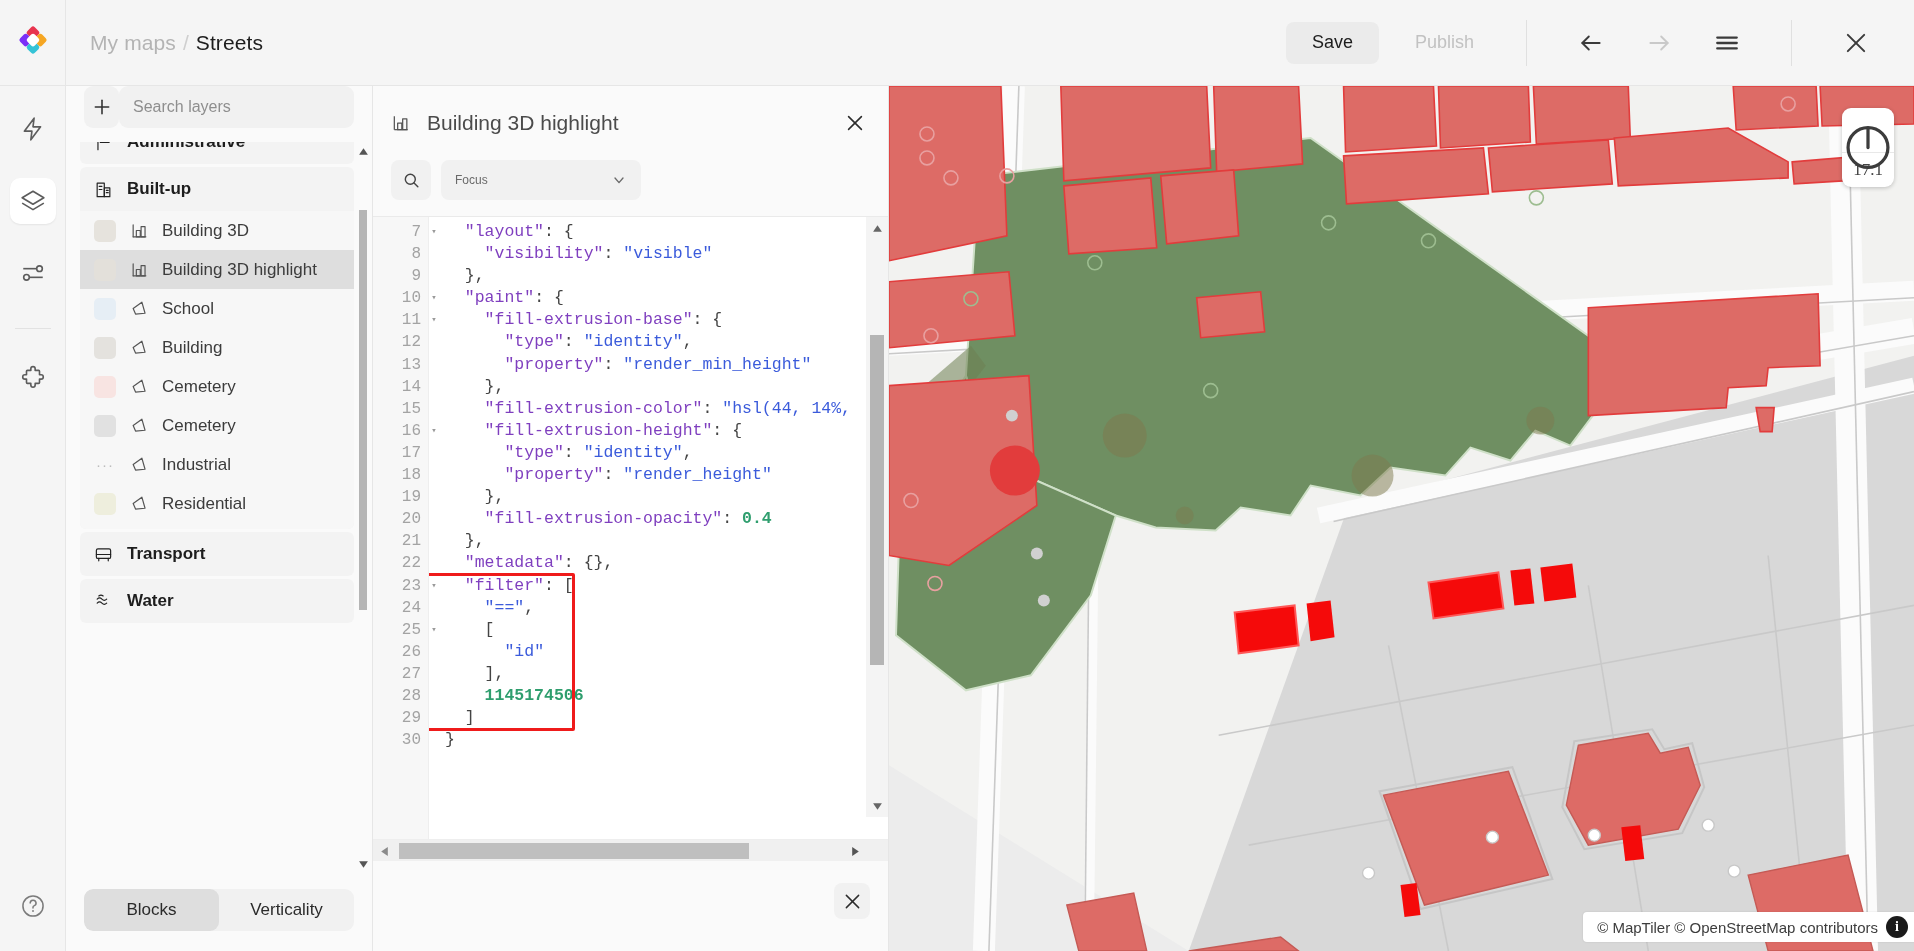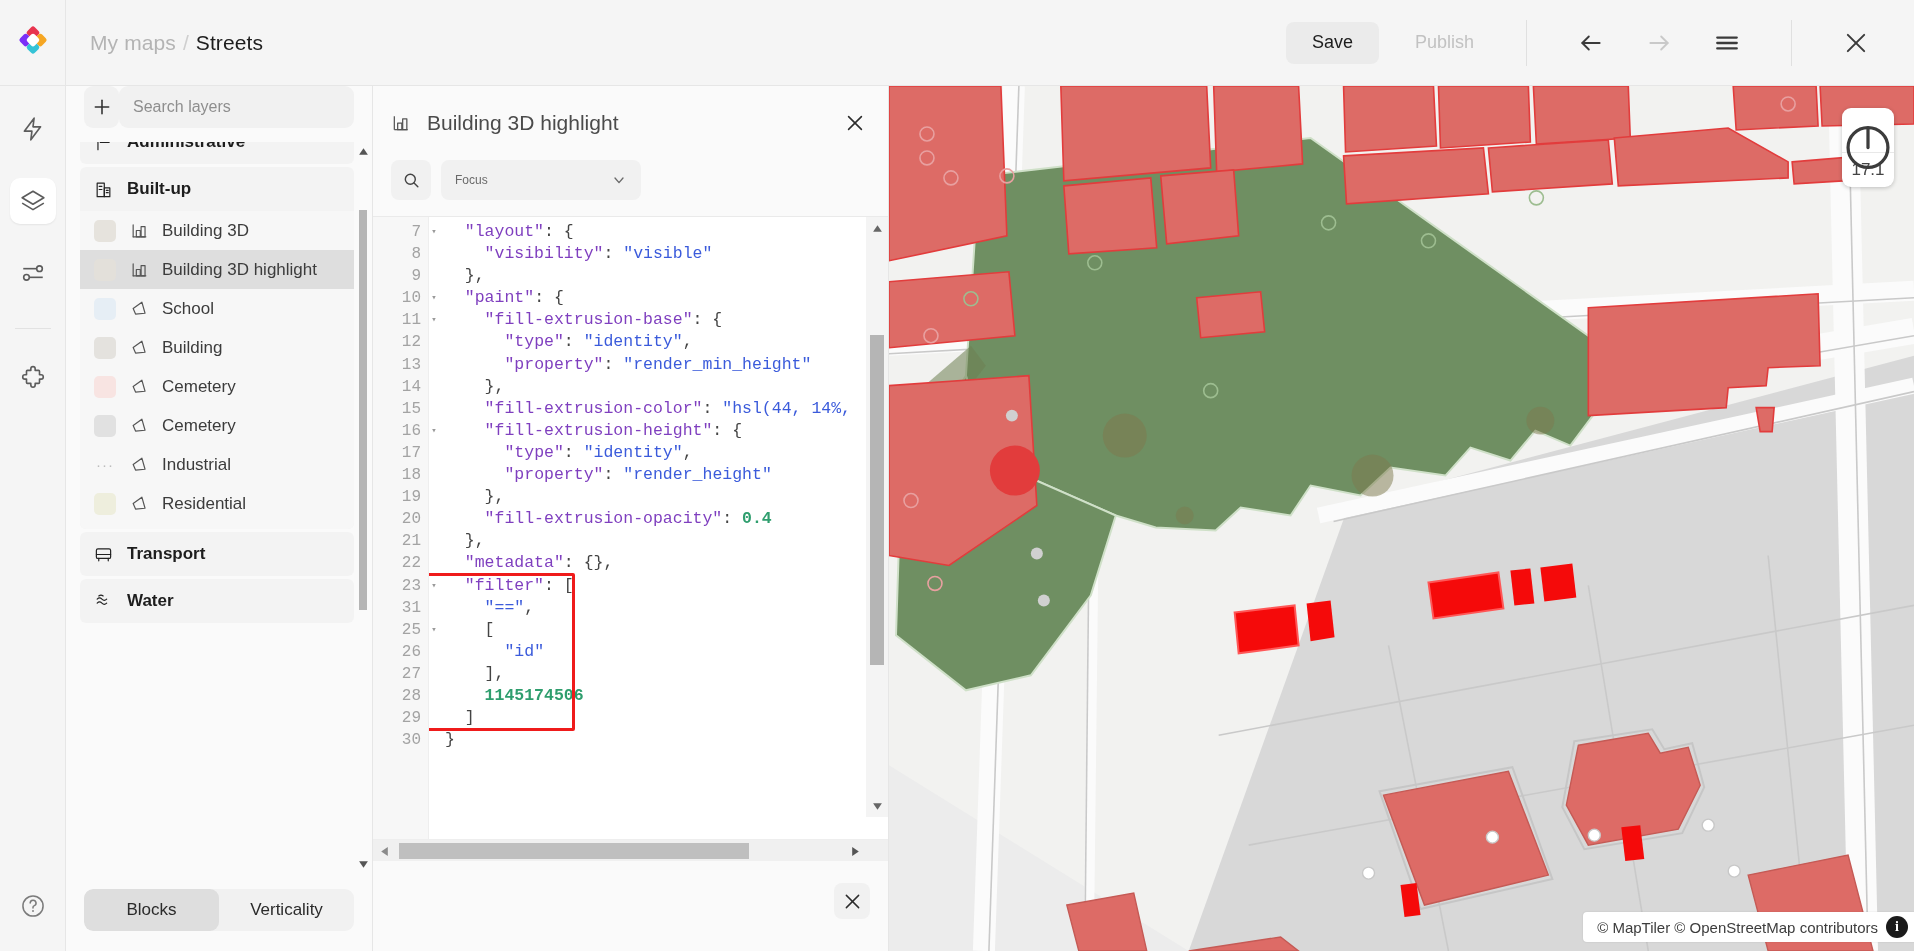--- a/index.html
+++ b/index.html
@@ -195,21 +195,21 @@
   
   .map { flex:1; position:relative; overflow:hidden; background:#f2f2f0; }
   .map svg { position:absolute; inset:0; width:100%; height:100%; display:block; }
   .zoomwidget {
     position:absolute; top:22px; right:20px; width:52px; background:#fff;
     border-radius:9px; box-shadow:0 1px 4px rgba(0,0,0,.22); overflow:hidden;
     display:flex; flex-direction:column; align-items:center;
   }
   .zoomwidget .compass { height:44px; display:flex; align-items:center; justify-content:center; cursor:pointer; width:100%; }
   .zoomwidget .zsep { height:1px; width:100%; background:#e8e8e8; }
-  .zoomwidget .zval { height:34px; display:flex; align-items:center; justify-content:center; font-size:17px; color:#444; width:100%; }
+  .zoomwidget .zval { height:34px; display:flex; align-items:center; justify-content:center; font-size:17px; color:#444; width:100%;font-family:Liberation Serif, serif; }
   .attrib {
     position:absolute; right:0; bottom:9px; display:flex; align-items:center;
     background:#fff; border-radius:4px 0 0 4px; height:30px; padding:0 6px 0 14px; gap:8px;
     font-size:15px; color:#3d3d3d; box-shadow:0 0 2px rgba(0,0,0,.12);
   }
   .infodot {
     width:22px; height:22px; border-radius:50%; background:#1a1a1a; color:#fff;
     display:flex; align-items:center; justify-content:center; font-size:14px; font-weight:bold;
     font-family:"Liberation Serif", serif; cursor:pointer;
   }
@@ -535,21 +535,21 @@
               <div class="gl">14</div>
               <div class="gl">15</div>
               <div class="gl">16<span class="fold">▾</span></div>
               <div class="gl">17</div>
               <div class="gl">18</div>
               <div class="gl">19</div>
               <div class="gl">20</div>
               <div class="gl">21</div>
               <div class="gl">22</div>
               <div class="gl">23<span class="fold">▾</span></div>
-              <div class="gl">31</div>
+              <div class="gl">24</div>
               <div class="gl">25<span class="fold">▾</span></div>
               <div class="gl">26</div>
               <div class="gl">27</div>
               <div class="gl">28</div>
               <div class="gl">29</div>
               <div class="gl">30</div>
             </div>
           <div class="code-col" id="codecol">
             <div class="hl-box" id="hlbox" style="top: 355.6px; left: -4px; width: 150px; height: 158.7px; border-color: rgb(239, 27, 27);"></div>
           <div class="cl"><span class="p">  </span><span class="k">"layout"</span><span class="p">: {</span></div>

